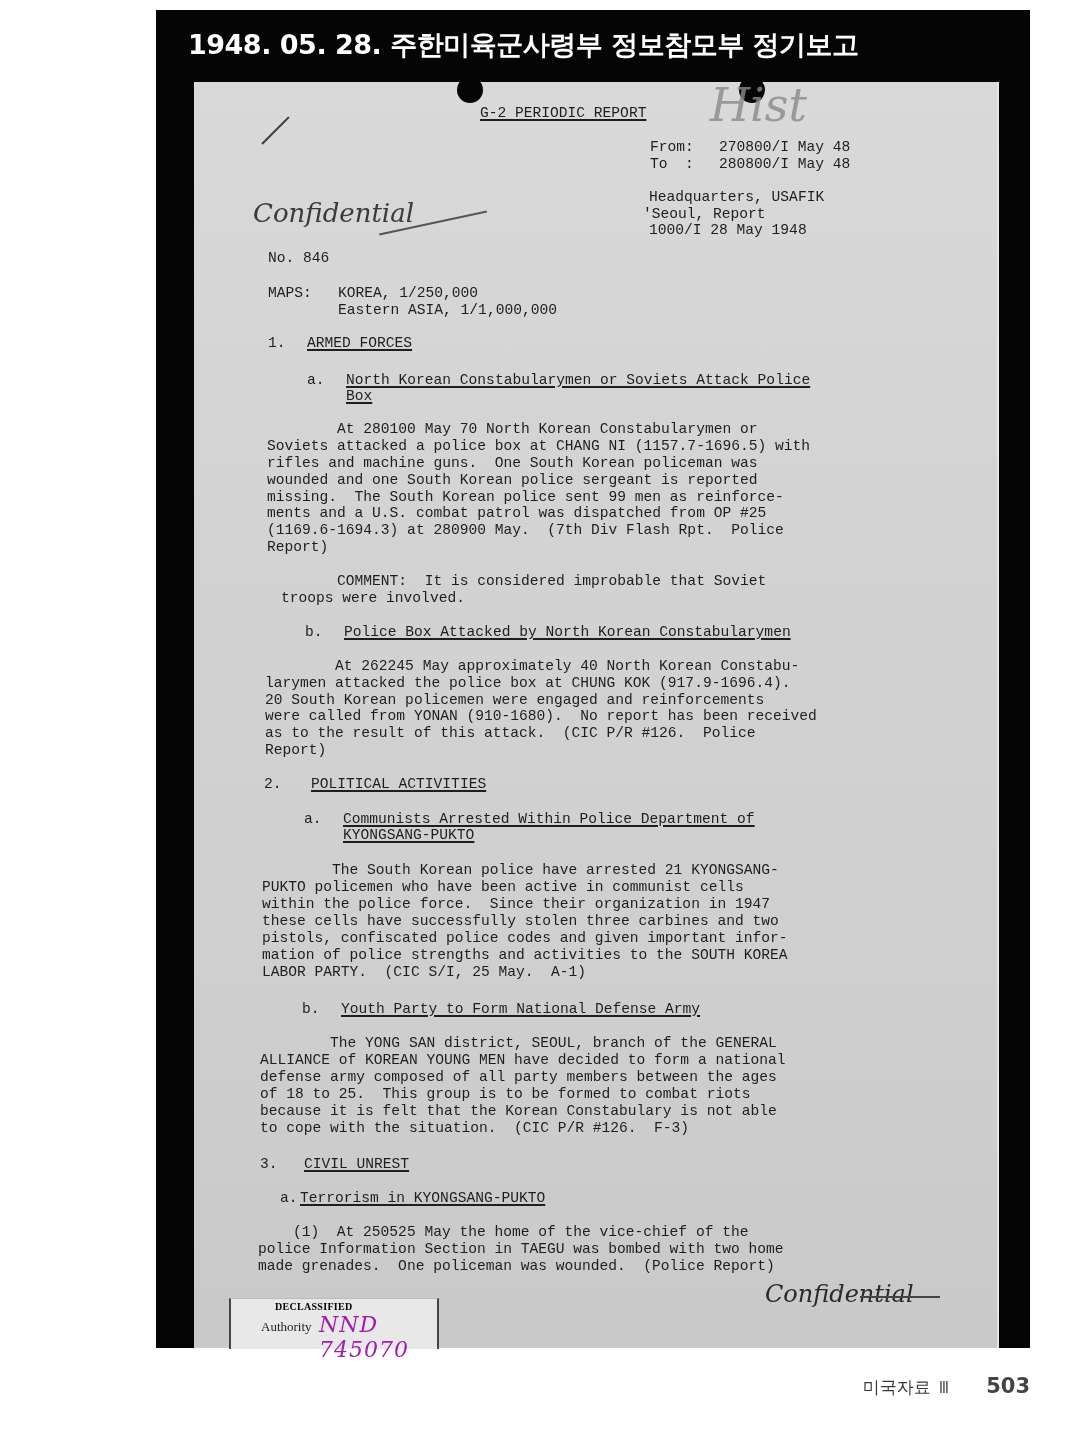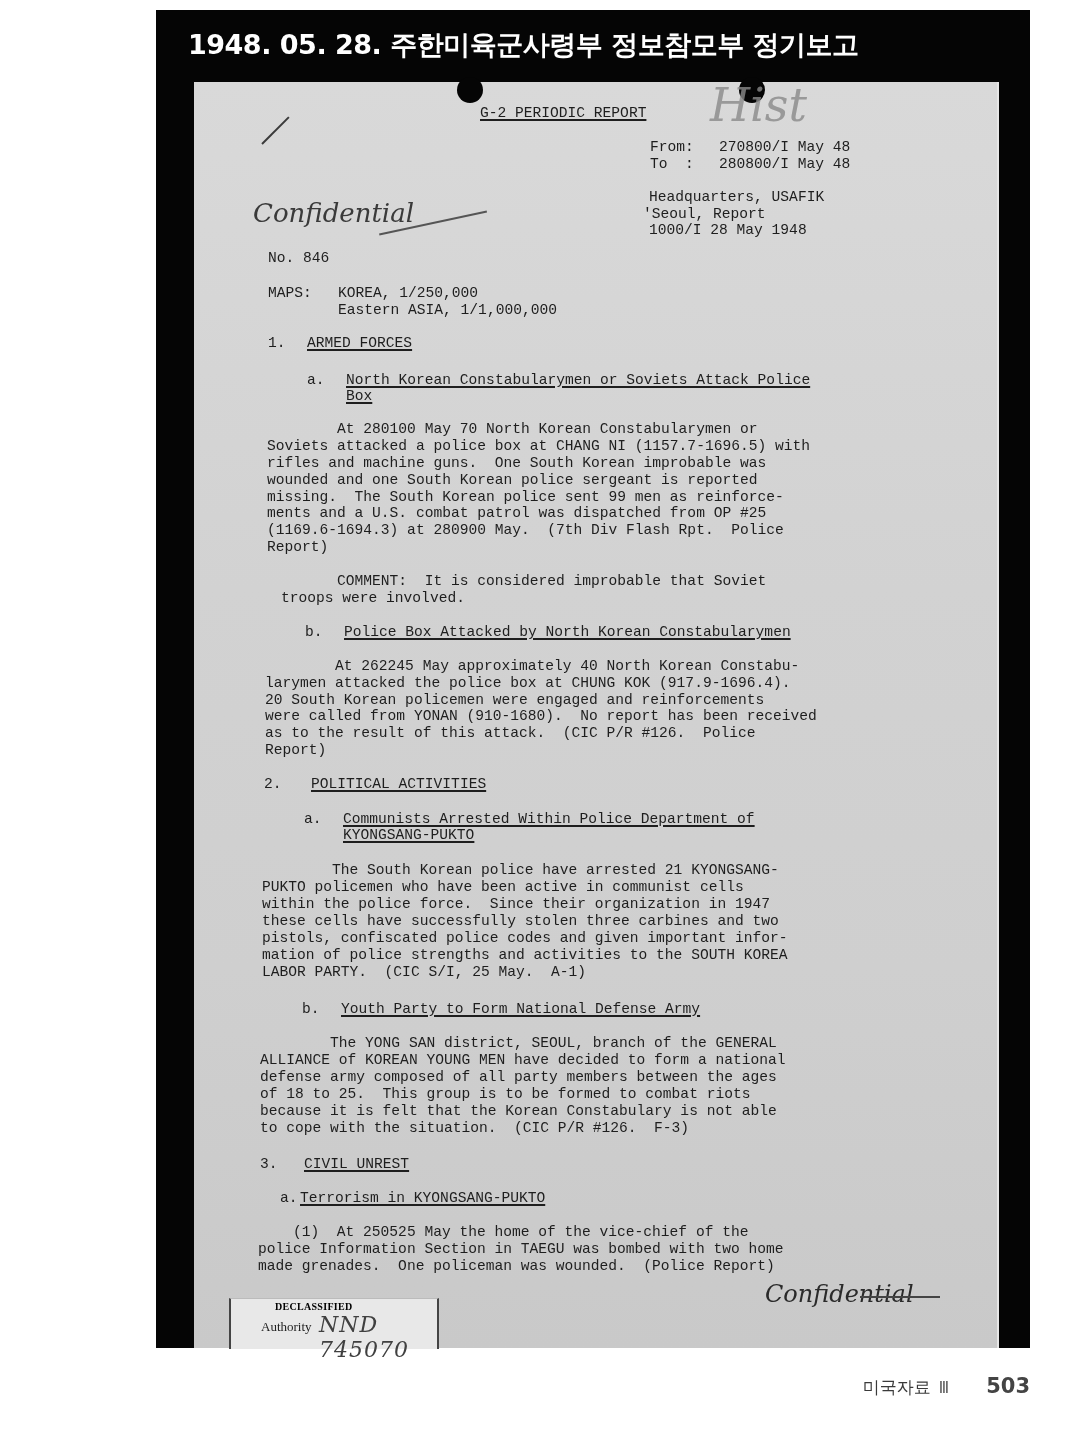--- a/index.html
+++ b/index.html
@@ -9,21 +9,21 @@
   .paper { position:absolute; left:194px; top:82px; width:803px; height:1266px;
     background: linear-gradient(180deg,#d9d9d9 0%,#d2d2d2 40%,#cfcfcf 70%,#c9c9c9 100%);
     border-right:2px solid #e6e6e6; }
   .hole { position:absolute; width:26px; height:26px; border-radius:50%; background:#050505; }
   .tw { position:absolute; font-family:"Liberation Mono","DejaVu Sans Mono", monospace; color:#1e1e1e; font-size:14.6px; line-height:16.8px; white-space:pre; }
   .u { text-decoration:underline; text-decoration-thickness:1.5px; text-underline-offset:2px; }
   .hw { position:absolute; font-family:"DejaVu Serif", serif; font-style:italic; color:#555; white-space:nowrap; }
   .stamp { position:absolute; left:229px; top:1298px; width:206px; height:50px; background:#e8e8e8; border-left:2px solid #444; border-right:2px solid #444; border-top:1px solid #bbb; }
   .stamp .l1 { position:absolute; left:44px; top:2px; font-family:"Liberation Serif", serif; font-size:10px; font-weight:bold; color:#000000; letter-spacing:0.3px; }
   .stamp .l2 { position:absolute; left:30px; top:20px; font-family:"Liberation Serif", serif; font-size:13px; color:#222; }
-  .stamp .l3 { position:absolute; left:88px; top:13px; font-family:"DejaVu Serif", serif; font-style:italic; font-size:22px; color:#404040; letter-spacing:1px; }
+  .stamp .l3 { position:absolute; left:88px; top:13px; font-family:"DejaVu Serif", serif; font-style:italic; font-size:22px; color:#a21caf; letter-spacing:1px; }
   .footer { position:absolute; right:50px; top:1374px; font-family:"DejaVu Sans", sans-serif; color:#3a3a3a; white-space:nowrap; }
   .footer .sec { font-size:17px; }
   .footer .sep { font-size:15px; margin:0 8px; color:#555; }
   .footer .pg { font-size:21px; font-weight:bold; color:#444;margin-left:29px; }
   .mark { position:absolute; background:#333; }
 </style>
 </head>
 <body>
 
 <div class="frame"></div>
@@ -59,21 +59,21 @@
 <div class="tw" style="left:268px;top:335px;">1.</div>
 <div class="tw u" style="left:307px;top:335px;">ARMED FORCES</div>
 
 <div class="tw" style="left:307px;top:372px;">a.</div>
 <div class="tw u" style="left:346px;top:372px;">North Korean Constabularymen or Soviets Attack Police</div>
 <div class="tw u" style="left:346px;top:388px;">Box</div>
 
 <div>
   <div class="tw" style="left:267px;top:421px;">        At 280100 May 70 North Korean Constabularymen or</div>
   <div class="tw" style="left:267px;top:438px;">Soviets attacked a police box at CHANG NI (1157.7-1696.5) with</div>
-  <div class="tw" style="left:267px;top:455px;">rifles and machine guns.  One South Korean improbable was</div>
+  <div class="tw" style="left:267px;top:455px;">rifles and machine guns.  One South Korean policeman was</div>
   <div class="tw" style="left:267px;top:472px;">wounded and one South Korean police sergeant is reported</div>
   <div class="tw" style="left:267px;top:489px;">missing.  The South Korean police sent 99 men as reinforce-</div>
   <div class="tw" style="left:267px;top:505px;">ments and a U.S. combat patrol was dispatched from OP #25</div>
   <div class="tw" style="left:267px;top:522px;">(1169.6-1694.3) at 280900 May.  (7th Div Flash Rpt.  Police</div>
   <div class="tw" style="left:267px;top:539px;">Report)</div>
 </div>
 
 <div>
   <div class="tw" style="left:267px;top:573px;">        COMMENT:  It is considered improbable that Soviet</div>
   <div class="tw" style="left:281px;top:590px;">troops were involved.</div>

